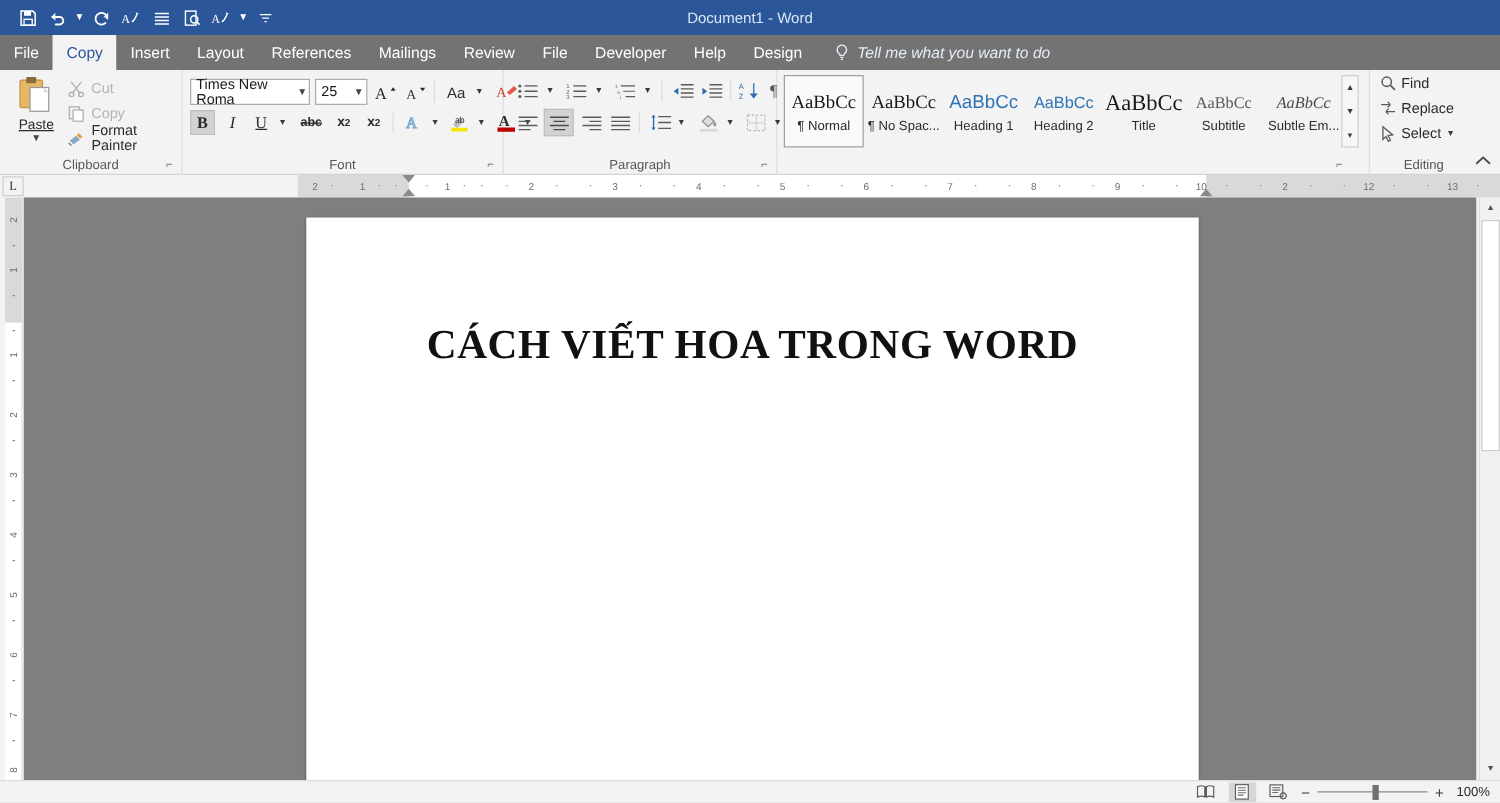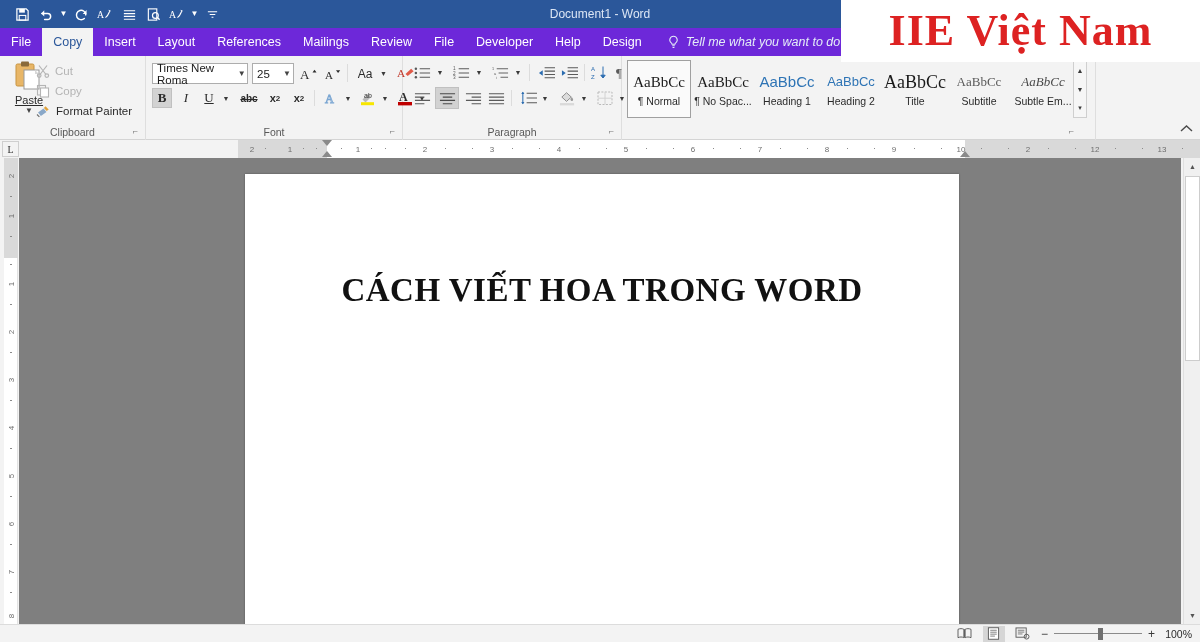--- a/index.html
+++ b/index.html
@@ -43,21 +43,21 @@
     left: 0; right: 0; top: 0; height: 28px;
     display: flex; align-items: center; justify-content: center;
     color: #dce6f5; font-size: 12px;
     pointer-events: none;
   }
 
   
   .tabstrip {
     position: absolute; left: 0; top: 28px;
     width: 1200px; height: 28px;
-    background: #6d28d9;
+    background: #737373;
     display: flex; align-items: flex-end;
   }
   .tab {
     height: 28px; padding: 0 11px;
     display: flex; align-items: center;
     color: #ffffff; font-size: 12.5px;
     white-space: nowrap;
   }
   .tab.active {
     background: #f3f3f3;
@@ -96,21 +96,21 @@
   
   #g-clipboard { left: 0; width: 146px; }
   .paste-btn {
     position: absolute; left: 8px; top: 4px;
     width: 42px; height: 62px;
     display: flex; flex-direction: column; align-items: center;
   }
   .paste-label { font-size: 11px; color: #2b2b2b; margin-top: 2px; text-decoration: underline; }
   .paste-caret { font-size: 8px; color:#444; line-height: 8px; margin-top:1px;}
   .clip-item {
-    position: absolute; left: 36px;
+    position: absolute; left: 54px;
     display: flex; align-items: center; gap: 5px;
     font-size: 11.5px; color: #b4b4b4;
     height: 18px;
   }
   .clip-item.enabled { color: #2b2b2b; }
 
   
   #g-font { left: 146px; width: 257px; }
   .fontname-box {
     position: absolute; left: 6px; top: 7px;
@@ -269,21 +269,21 @@
     background: #7f7f7f;
     overflow: hidden;
   }
   .page {
     position: absolute; left: 226px; top: 16px;
     width: 714px; height: 520px;
     background: #ffffff;
     box-shadow: 0 0 2px rgba(0,0,0,.35);
   }
   .doc-heading {
-    position: absolute; left: 0; right: 0; top: 98px;
+    position: absolute; left: 0; right: 0; top: 84px;
     text-align: center;
     font-family: "Liberation Serif", serif;
     font-weight: bold;
     font-size: 33px;
     color: #111;
     letter-spacing: .5px;
   }
 
   
   .vscroll {
@@ -715,31 +715,52 @@
         </div>
       </div>
       <div class="style-scroll">
         <div>▲</div>
         <div>▼</div>
         <div>▾</div>
       </div>
       <div class="dialog-launcher" style="right:18px;">⌐</div>
     </div>
 
+    <div class="group" id="g-editing">
+      <div class="edit-item" style="top:4px;">
+        <svg width="13" height="13" viewBox="0 0 14 14">
+            <circle cx="5.8" cy="5.8" r="4" fill="none" stroke="#5a5a5a" stroke-width="1.3"></circle>
+            <path d="M8.8 8.8l4 4" stroke="#5a5a5a" stroke-width="1.5"></path>
+          </svg>
+        <span>Find</span>
+      </div>
+      <div class="edit-item" style="top:24px;">
+        <svg width="13" height="13" viewBox="0 0 14 14">
+            <path d="M1 4h8M9 4L6.6 1.6M9 4L6.6 6.4" stroke="#5a5a5a" stroke-width="1.1" fill="none"></path>
+            <path d="M13 10H5M5 10l2.4-2.4M5 10l2.4 2.4" stroke="#5a5a5a" stroke-width="1.1" fill="none"></path>
+          </svg>
+        <span>Replace</span>
+      </div>
+      <div class="edit-item" style="top:44px;">
+        <svg width="13" height="14" viewBox="0 0 14 15">
+            <path d="M2.5 1.5l8.5 7-4 .6 2 4-1.8.9-2-4L2.5 12.5z" fill="none" stroke="#5a5a5a" stroke-width="1.1"></path>
+          </svg>
+        <span>Select</span>
+        <span class="mini-caret">▼</span>
+      </div>
+      <div class="group-label">Editing</div>
+    </div>
 
     <div class="collapse-ribbon">
       <svg width="13" height="9" viewBox="0 0 13 9">
           <path d="M1 7L6.5 2 12 7" fill="none" stroke="#4a4a4a" stroke-width="1.4"></path>
         </svg>
     </div>
   </div>
 
-  <div class="logo-overlay">
-    <div class="logo-text">IIE Việt Nam</div>
-  </div>
 
   <div class="hruler-row">
     <div class="tabstop-btn">L</div>
     <div class="hruler">
       <div class="grey" style="left:0px; width:89px;"></div>
       <div class="grey" style="left:727px; width:235px;"></div>
       <div class="ticks">
         <span class="tk" style="left:14px;">2</span>
         <span class="dt" style="left:27px;"></span>
         <span class="tk" style="left:52px;">1</span>

